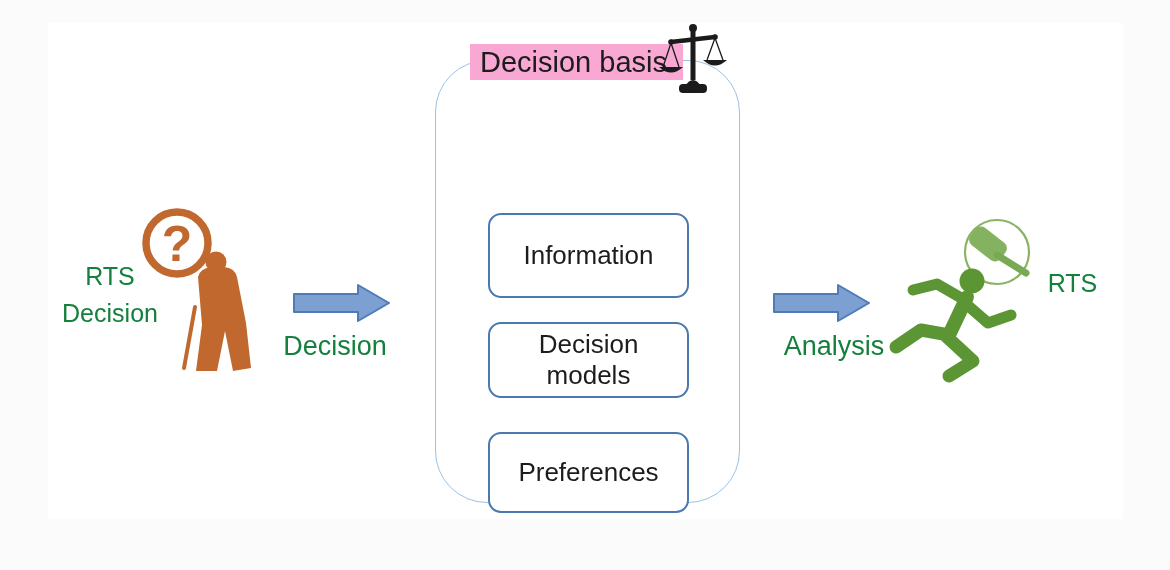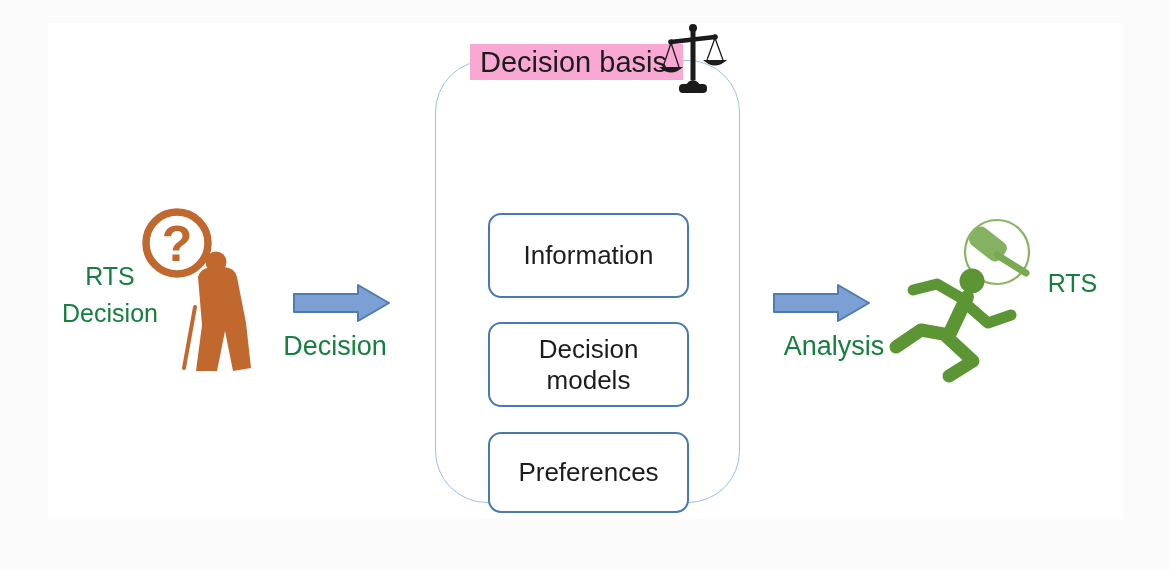--- a/index.html
+++ b/index.html
@@ -8,21 +8,21 @@
   .panel{position:absolute;left:48px;top:23px;width:1075px;height:496px;background:#ffffff;}
   .abs{position:absolute;}
   .lbl{position:absolute;text-align:center;color:#15803d;}
   .lbl-2line{font-size:25px;line-height:37px;}
   .flow-lbl{font-size:27px;line-height:30px;}
   .db-container{position:absolute;left:435px;top:60px;width:305px;height:443px;border:1.5px solid #9cc2e5;border-radius:52px;box-sizing:border-box;background:transparent;z-index:1;}
   .db-title{position:absolute;left:470px;top:44px;height:36px;line-height:36px;font-size:29px;background:#f9a8d4;padding:0 16px 0 10px;z-index:2;white-space:nowrap;}
   .node{position:absolute;left:488px;width:201px;box-sizing:border-box;background:#ffffff;border:2.5px solid #4a79b0;border-radius:13px;display:flex;align-items:center;justify-content:center;text-align:center;font-size:26px;line-height:31px;z-index:2;padding:4px 14px;}
   .node-0{top:100px;height:88px;}
   .node-1{top:213px;height:85px;}
-  .node-2{top:322px;height:85px;}
+  .node-2{top:322px;height:76px;}
   .node-3{top:432px;height:81px;}
   svg{display:block;}
   .z3{z-index:3;}
 </style>
 </head>
 <body>
 
 <div class="stage">
   <div class="panel"></div>
 

